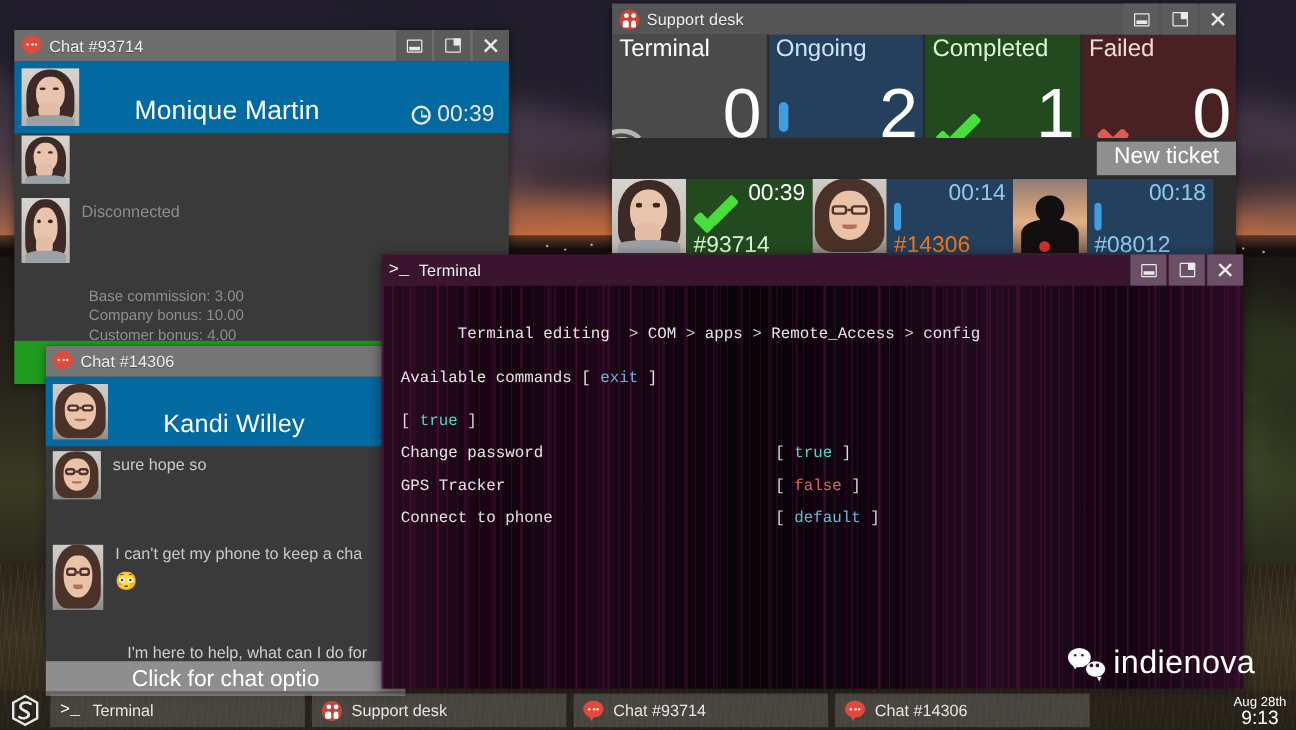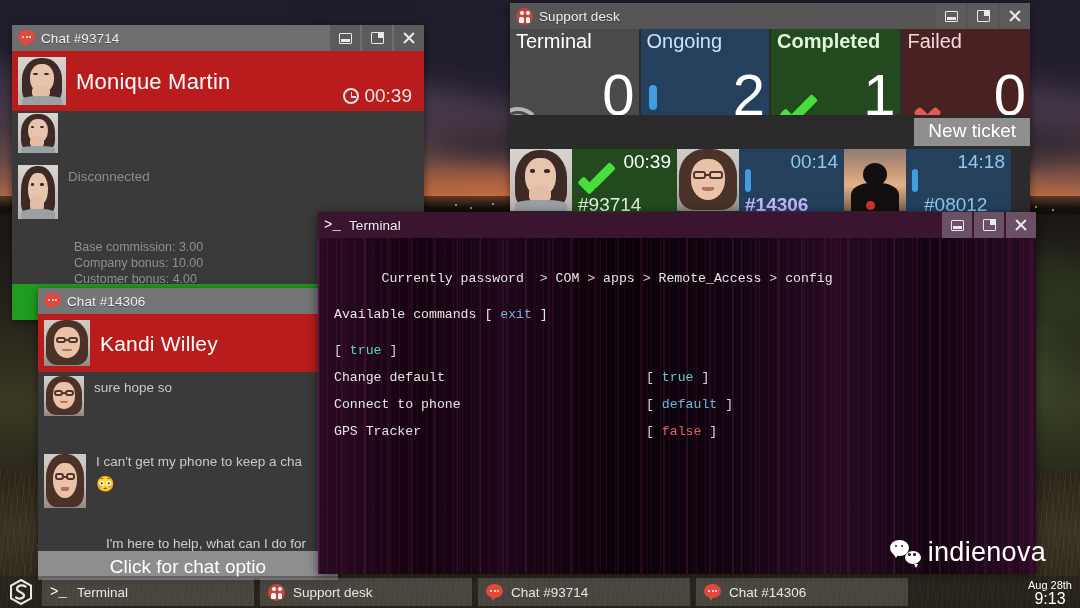--- a/index.html
+++ b/index.html
@@ -94,21 +94,21 @@
   .ico-sup .p{width:4px;height:4px;border-radius:50%;background:#fff;position:absolute;top:3px;}
   .ico-sup .p1{left:3.5px;}.ico-sup .p2{right:3.5px;}
   .ico-sup .bo{width:4.5px;height:6px;border-radius:2px 2px 1px 1px;background:#fff;position:absolute;bottom:2px;}
   .ico-sup .bo1{left:3px;}.ico-sup .bo2{right:3px;}
   
   .ico-term{width:19px;height:15px;position:relative;flex:0 0 auto;color:#fff;font-size:14px;font-family:"Liberation Mono",monospace;line-height:15px;}
 
   
   .chatwin .titlebar{background:#6e6e6e;}
   .chat-head{
-    height:60px;background:#b91c1c;display:flex;align-items:center;padding:6px;box-sizing:border-box;position:relative;
+    height:60px;background:#0369a1;display:flex;align-items:flex-end;padding:6px;box-sizing:border-box;position:relative;gap:36px;
   }
   .avatar{width:48px;height:48px;flex:0 0 auto;background:#b9b3ad;overflow:hidden;position:relative;}
   .chat-name{color:#fff;font-size:22px;margin-left:10px;margin-top:1px;letter-spacing:.2px;}
   .chat-timer{position:absolute;right:12px;bottom:4px;color:#e8e8e8;font-size:19px;display:flex;align-items:center;gap:5px;}
   .clock{width:16px;height:16px;border:2px solid #e8e8e8;border-radius:50%;position:relative;box-sizing:border-box;}
   .clock:before{content:"";position:absolute;left:5.3px;top:2.4px;width:1.6px;height:5px;background:#e8e8e8;}
   .clock:after{content:"";position:absolute;left:6px;top:6.4px;width:4.4px;height:1.6px;background:#e8e8e8;}
 
   .msgrow{display:flex;align-items:flex-start;padding:4px 6px;}
   .msgrow .avatar{width:40px;height:40px;}
@@ -370,21 +370,21 @@
         <span class="num">0</span>
       </div>
 
       <div class="sd-card" style="background:#24405c;">
         <span class="lbl" style="color:#cfe3f5;">Ongoing</span>
         <span class="gi"><span class="sq"></span></span>
         <span class="num">2</span>
       </div>
 
       <div class="sd-card" style="background:#23491f;">
-        <span class="lbl" style="color:#dff5d8;font-weight:bold;">Completed</span>
+        <span class="lbl" style="color:#dff5d8;">Completed</span>
         <span class="gi" style="bottom:14px;"><span class="chk"></span></span>
         <span class="num">1</span>
       </div>
 
       <div class="sd-card" style="background:#4a2122;">
         <span class="lbl" style="color:#f3d9d9;">Failed</span>
         <span class="gi" style="bottom:12px;"><span class="crs"></span></span>
         <span class="num">0</span>
       </div>
     </div>
@@ -419,36 +419,36 @@
               <span class="face"></span>
               <span class="glass gL"></span>
               <span class="glass gR"></span>
               <span class="bridge"></span>
               <span class="mouth"></span>
             </span>
         </span>
         <span class="info" style="background:#24405c;">
           <span class="time" style="color:#8fc8ef;">00:14</span>
           <span style="position:absolute;left:6px;top:23px;"><span class="sq sm"></span></span>
-          <span class="id" style="color:#c4b5fd;font-weight:bold;">#14306</span>
+          <span class="id" style="color:#f97316;">#14306</span>
         </span>
       </div>
 
       <div class="tkt">
         <span class="thumb">
           <span class="ph ph-sil" style="position:relative;display:block;width:62px;height:62px;">
               <span class="head"></span>
               <span class="tor"></span>
               <span class="logo"></span>
             </span>
         </span>
         <span class="info" style="background:#24405c;">
-          <span class="time" style="color:#8fc8ef;">14:18</span>
+          <span class="time" style="color:#8fc8ef;">00:18</span>
           <span style="position:absolute;left:6px;top:23px;"><span class="sq sm"></span></span>
-          <span class="id" style="color:#8fc8ef;margin-left:12px;">#08012</span>
+          <span class="id" style="color:#8fc8ef;">#08012</span>
         </span>
       </div>
     </div>
   </div>
 </div>
 
 <div class="win chatwin" style="left:38px;top:288px;width:300px;height:292px;background:#3a3a3a;box-shadow:0 2px 8px rgba(0,0,0,.5);overflow:hidden;">
   <div class="titlebar" style="background:#757575;">
     <span class="ico-chat">
       <span class="b">
@@ -525,42 +525,42 @@
           <span class="gl-res"></span>
         </span>
       <span class="winbtn close">
           <span class="gl-x"></span>
         </span>
     </span>
   </div>
 
   <div class="term-body" style="height:336px;">
     <div class="term-path">
-      <span>Currently password</span><span class="sep">&nbsp; &gt; </span><span>COM</span><span class="sep"> &gt; </span><span>apps</span><span class="sep"> &gt; </span><span>Remote_Access</span><span class="sep"> &gt; </span><span>config</span>
+      <span>Terminal editing</span><span class="sep">&nbsp; &gt; </span><span>COM</span><span class="sep"> &gt; </span><span>apps</span><span class="sep"> &gt; </span><span>Remote_Access</span><span class="sep"> &gt; </span><span>config</span>
     </div>
     <div>
       <span>Available commands</span>
       <span class="br">[</span> <span class="term-cmd">exit</span> <span class="br">]</span>
     </div>
 
     <div class="term-rows">
       <div class="term-row">
         <span class="v"><span class="br">[</span> <span class="v-true">true</span> <span class="br">]</span></span>
       </div>
       <div class="term-row">
-        <span class="k">Change default</span>
+        <span class="k">Change password</span>
         <span class="v"><span class="br">[</span> <span class="v-true">true</span> <span class="br">]</span></span>
+      </div>
+      <div class="term-row">
+        <span class="k">GPS Tracker</span>
+        <span class="v"><span class="br">[</span> <span class="v-false">false</span> <span class="br">]</span></span>
       </div>
       <div class="term-row">
         <span class="k">Connect to phone</span>
         <span class="v"><span class="br">[</span> <span class="v-default">default</span> <span class="br">]</span></span>
-      </div>
-      <div class="term-row">
-        <span class="k">GPS Tracker</span>
-        <span class="v"><span class="br">[</span> <span class="v-false">false</span> <span class="br">]</span></span>
       </div>
     </div>
   </div>
 </div>
 
 <div id="watermark">
   <span class="wechat">
     <span class="b1"></span>
       <span class="t1"></span>
     <span class="b2"></span>

